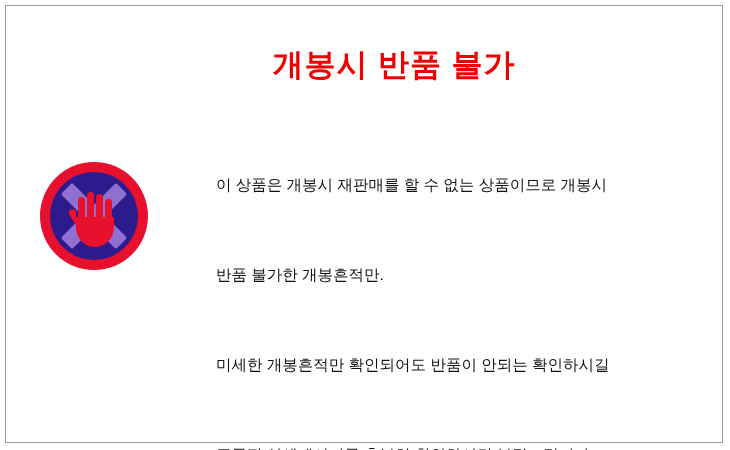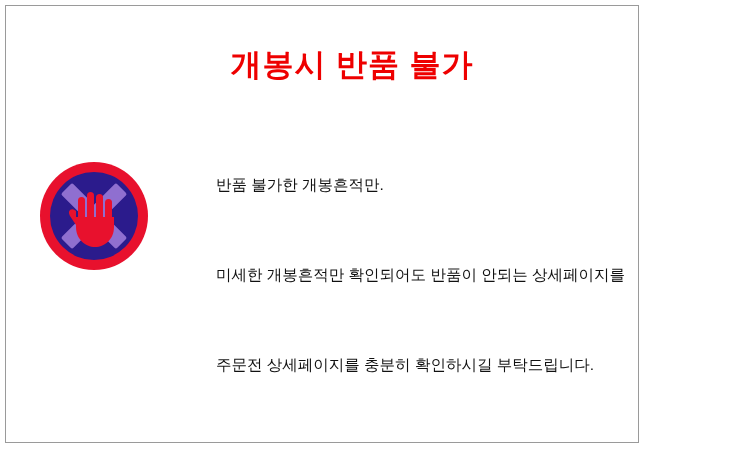--- a/index.html
+++ b/index.html
@@ -10,21 +10,21 @@
     width: 730px;
     height: 450px;
     background: #ffffff;
     font-family: "Liberation Sans", sans-serif;
     overflow: hidden;
   }
   .notice-card {
     position: absolute;
     left: 5px;
     top: 5px;
-    width: 634px;
+    width: 718px;
     height: 438px;
     border: 1px solid #9a9a9a;
     background: #ffffff;
     box-sizing: border-box;
   }
   .notice-title {
     position: absolute;
     left: 0;
     top: 38px;
     width: 100%;
@@ -82,22 +82,23 @@
         <rect x="48" y="31" width="7" height="35" rx="3.5"></rect>
         <rect x="57" y="33" width="7" height="33" rx="3.5"></rect>
         <rect x="66" y="38" width="7" height="28" rx="3.5"></rect>
         <path d="M37 56 h38 v10 c0 12 -9 20 -19 20 s-19 -8 -19 -20 z"></path>
         <path d="M37 50 c-5 -4 -9 0 -6 5 l6 9 z"></path>
       </g>
     </svg>
   </div>
 
   <div class="body-text">
+    <span class="line">이 상품은 개봉시 재판매를 할 수 없는 상품이므로 개봉시</span>
     <span class="line">반품 불가한 개봉흔적만.</span>
-    <span class="line">미세한 개봉흔적만 확인되어도 반품이 안되는 상세페이지를</span>
+    <span class="line">미세한 개봉흔적만 확인되어도 반품이 안되는 확인하시길</span>
     <span class="line">주문전 상세페이지를 충분히 확인하시길 부탁드립니다.</span>
     
     
     
     
   </div>
 
 </div>
 
 </body></html>

